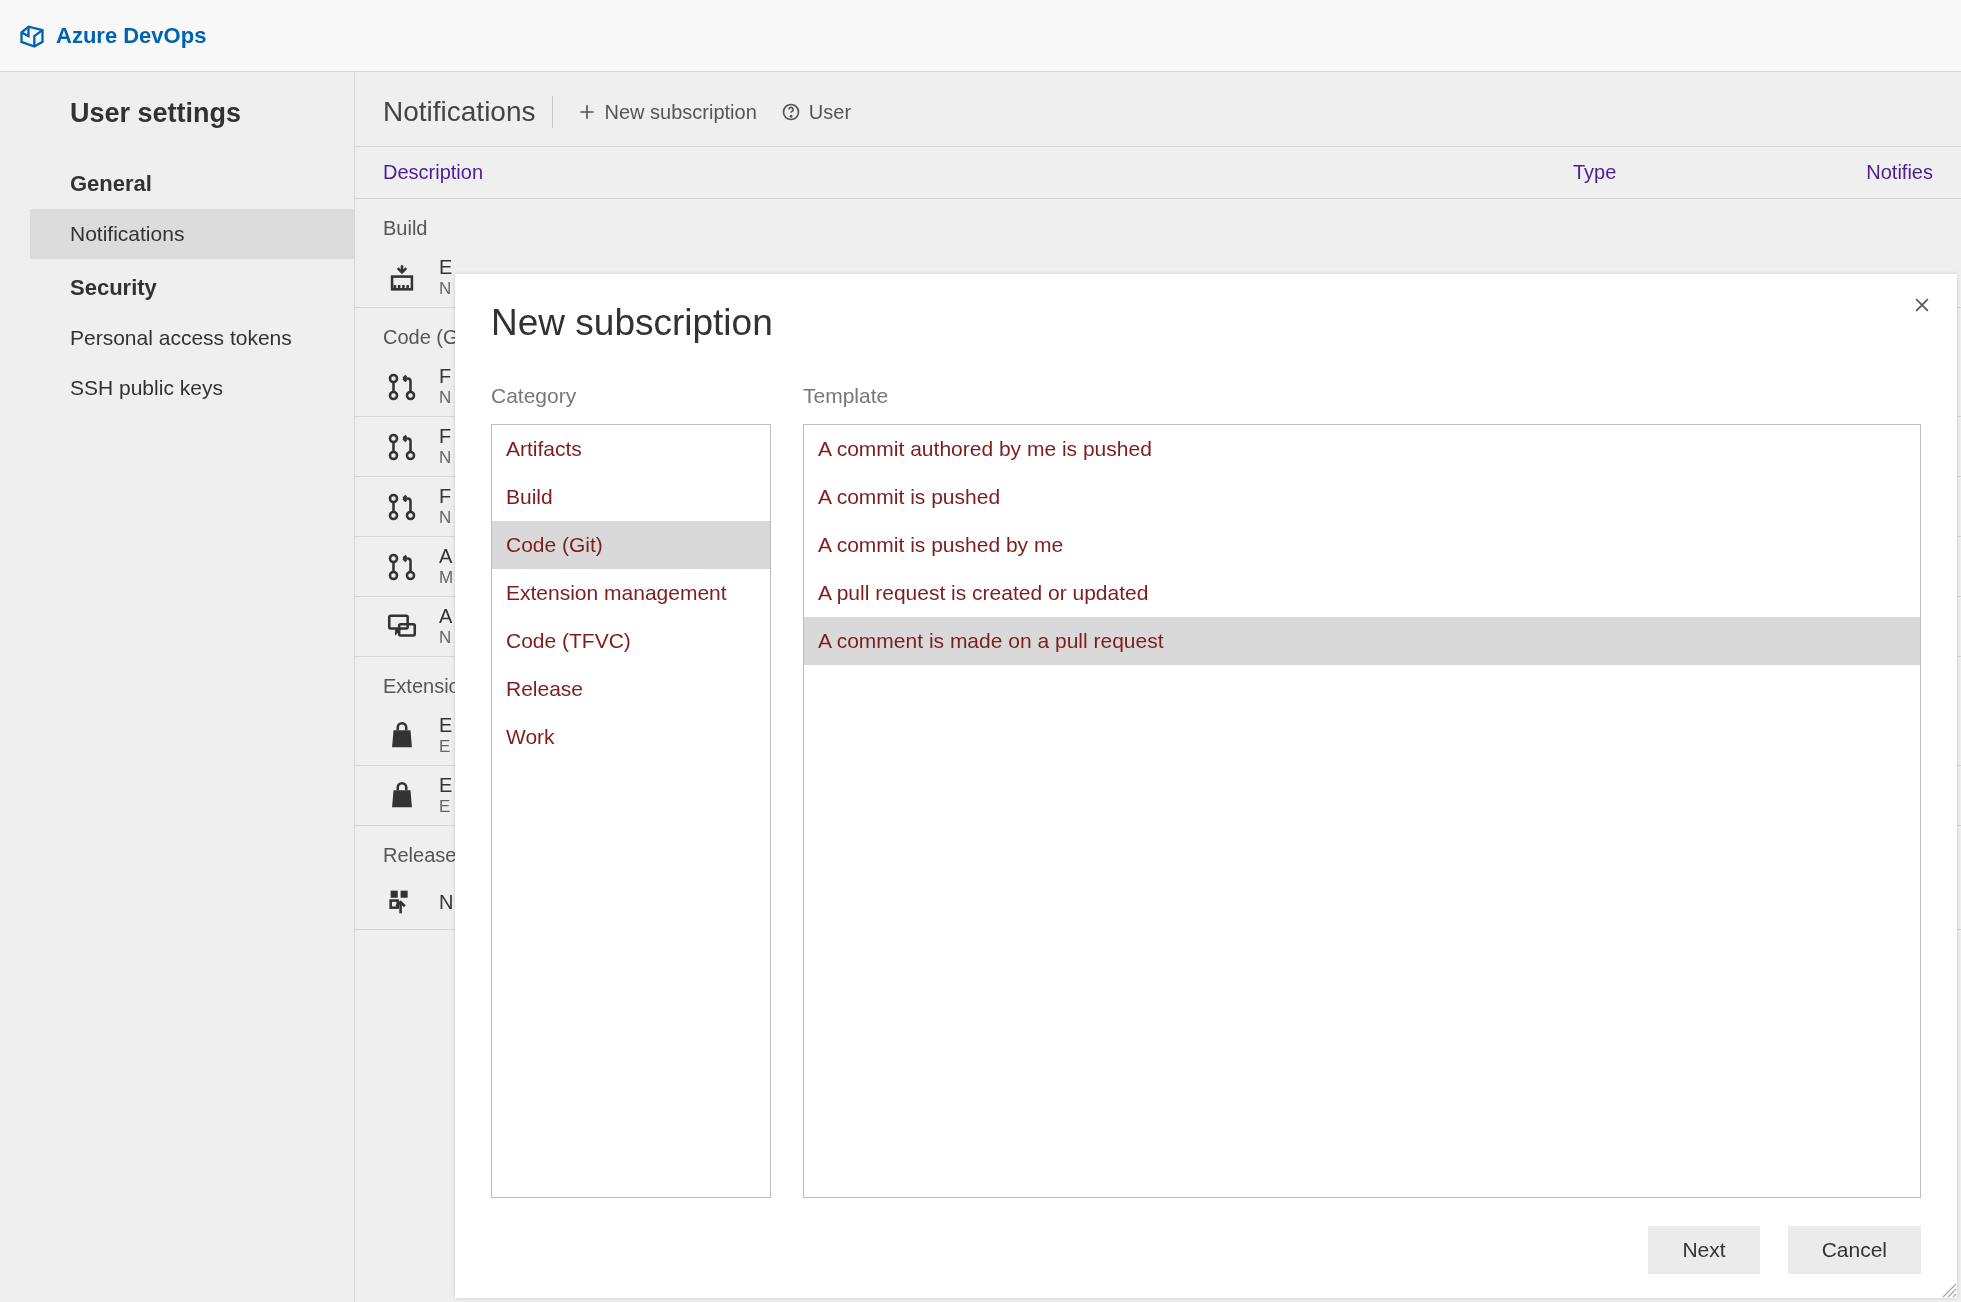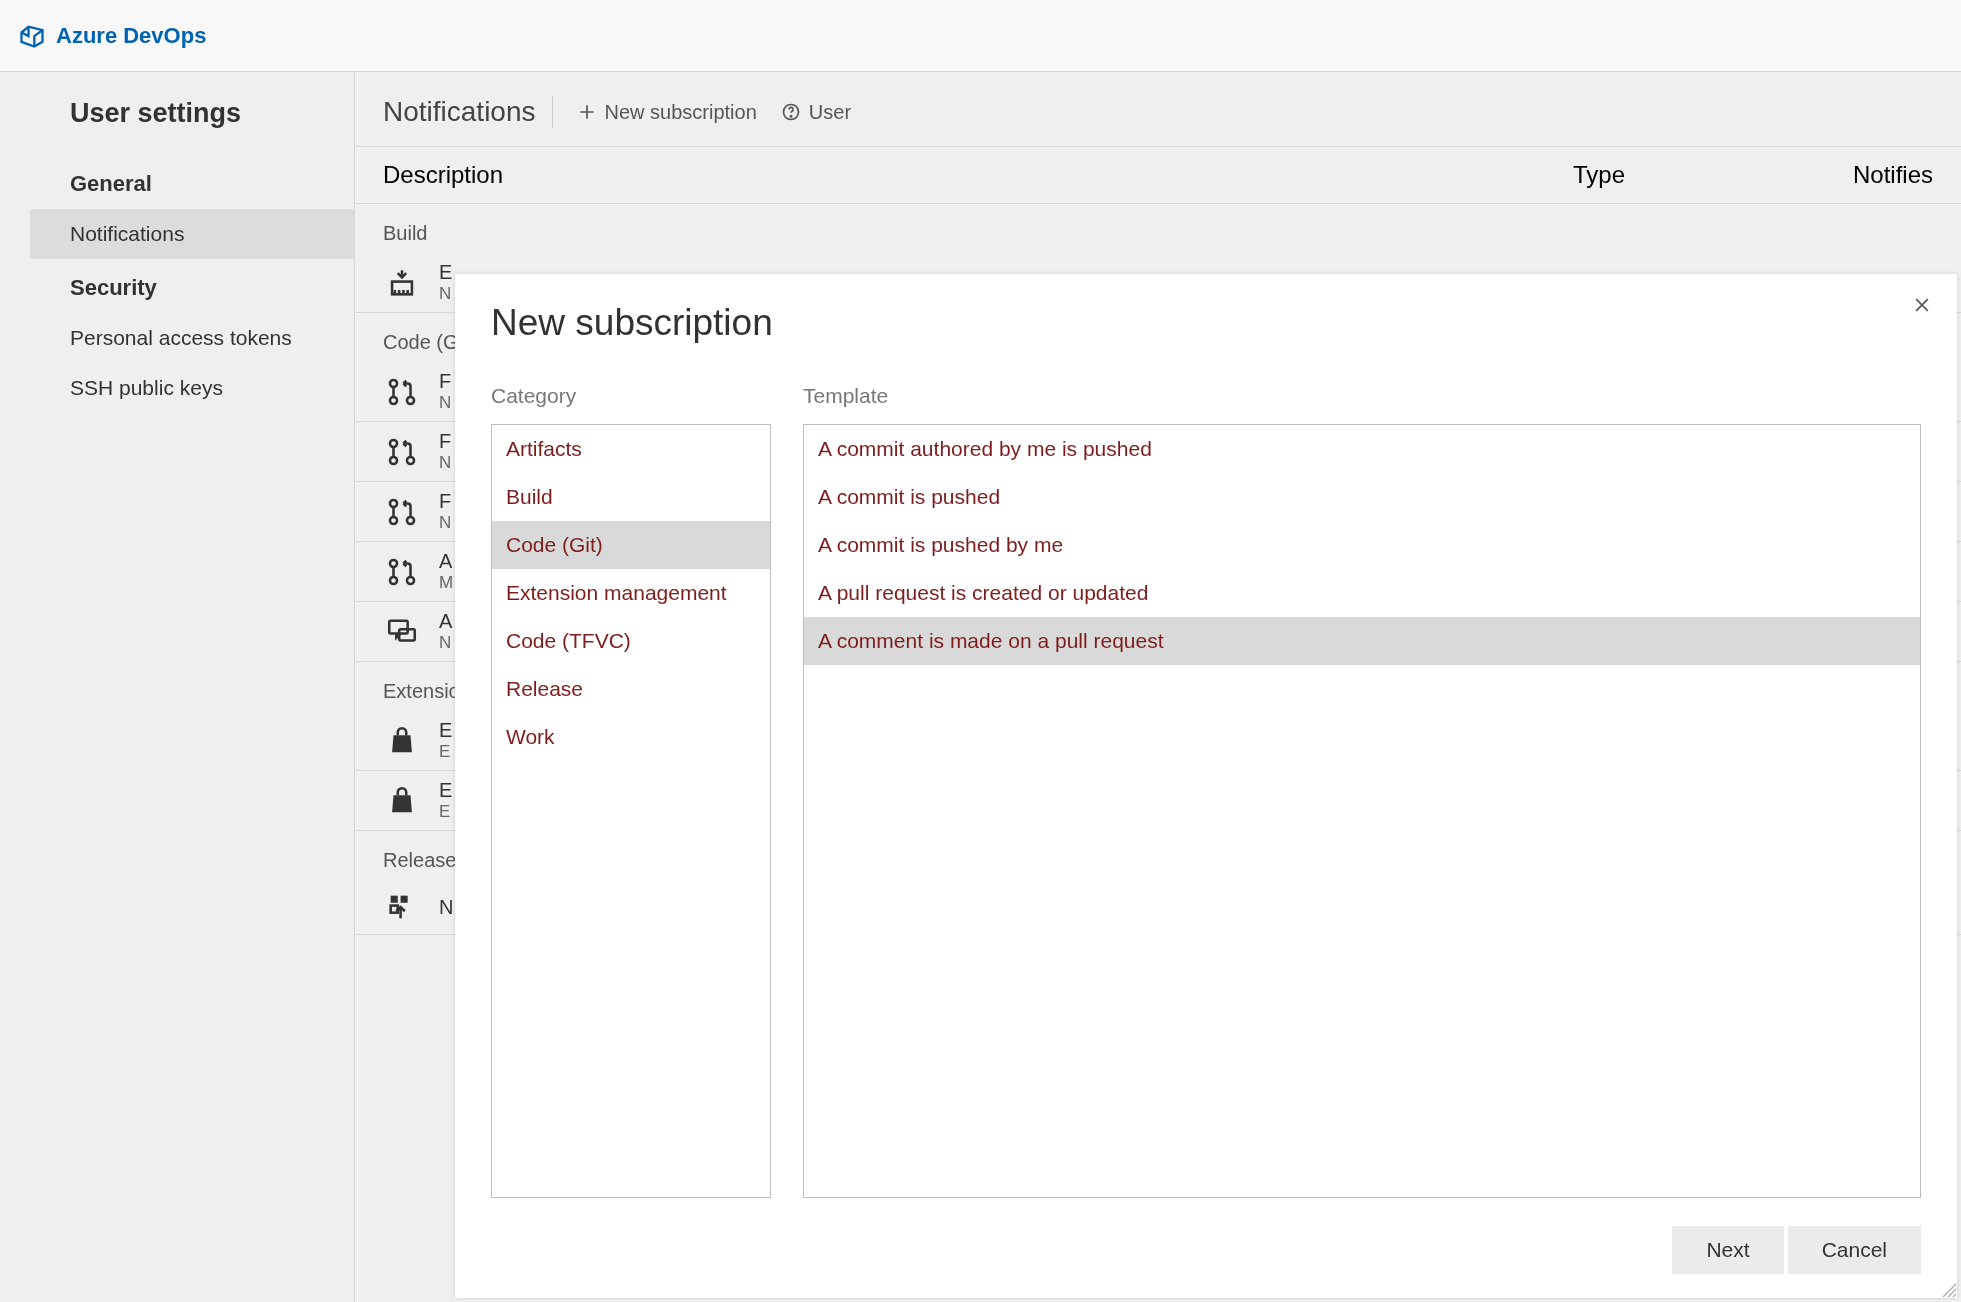--- a/index.html
+++ b/index.html
@@ -95,22 +95,22 @@
     gap: 8px;
     font-size: 20px;
     color: #555;
     cursor: pointer;
   }
   .content-header .action svg { flex-shrink: 0; }
 
   .list-header {
     display: flex;
     padding: 14px 28px;
-    font-size: 24px;
-    color: #000000;
+    font-size: 20px;
+    color: #4c1d95;
     border-bottom: 1px solid #d6d6d6;
   }
   .list-header .col-desc { flex: 1; }
   .list-header .col-type { width: 250px; }
   .list-header .col-notif { width: 110px; text-align: right; }
 
   .section-label {
     padding: 18px 28px 8px;
     font-size: 20px;
     color: #555;
@@ -183,21 +183,21 @@
     font-size: 21px;
     color: #7f1d1d;
     cursor: pointer;
   }
   .listbox .item.selected {
     background: #d9d9d9;
   }
   .modal .footer {
     display: flex;
     justify-content: flex-end;
-    gap: 4px;
+    gap: 28px;
     padding-top: 28px;
   }
   .modal .footer button {
     font-size: 21px;
     padding: 12px 34px;
     border: none;
     background: #ebebeb;
     color: #333;
     cursor: pointer;
     font-family: inherit;

